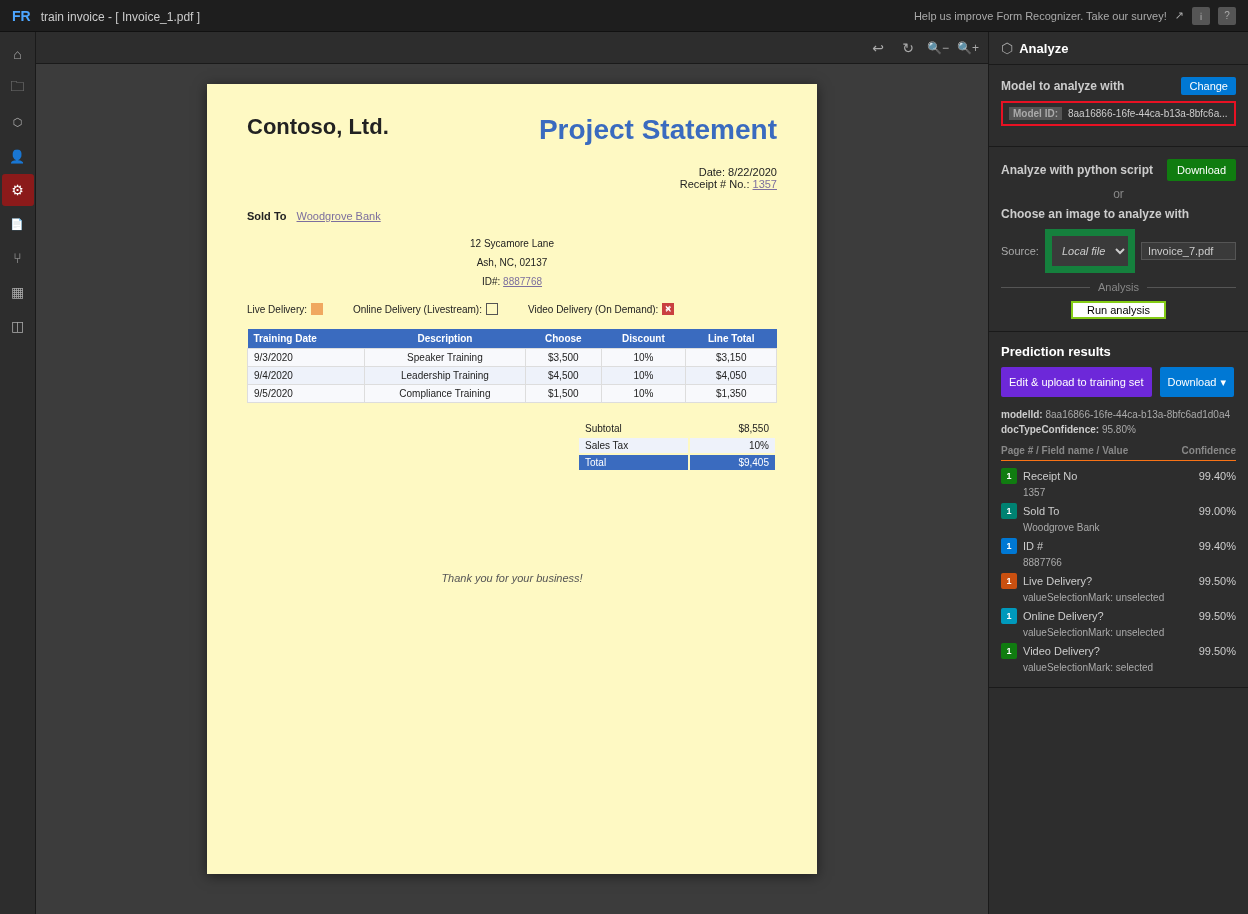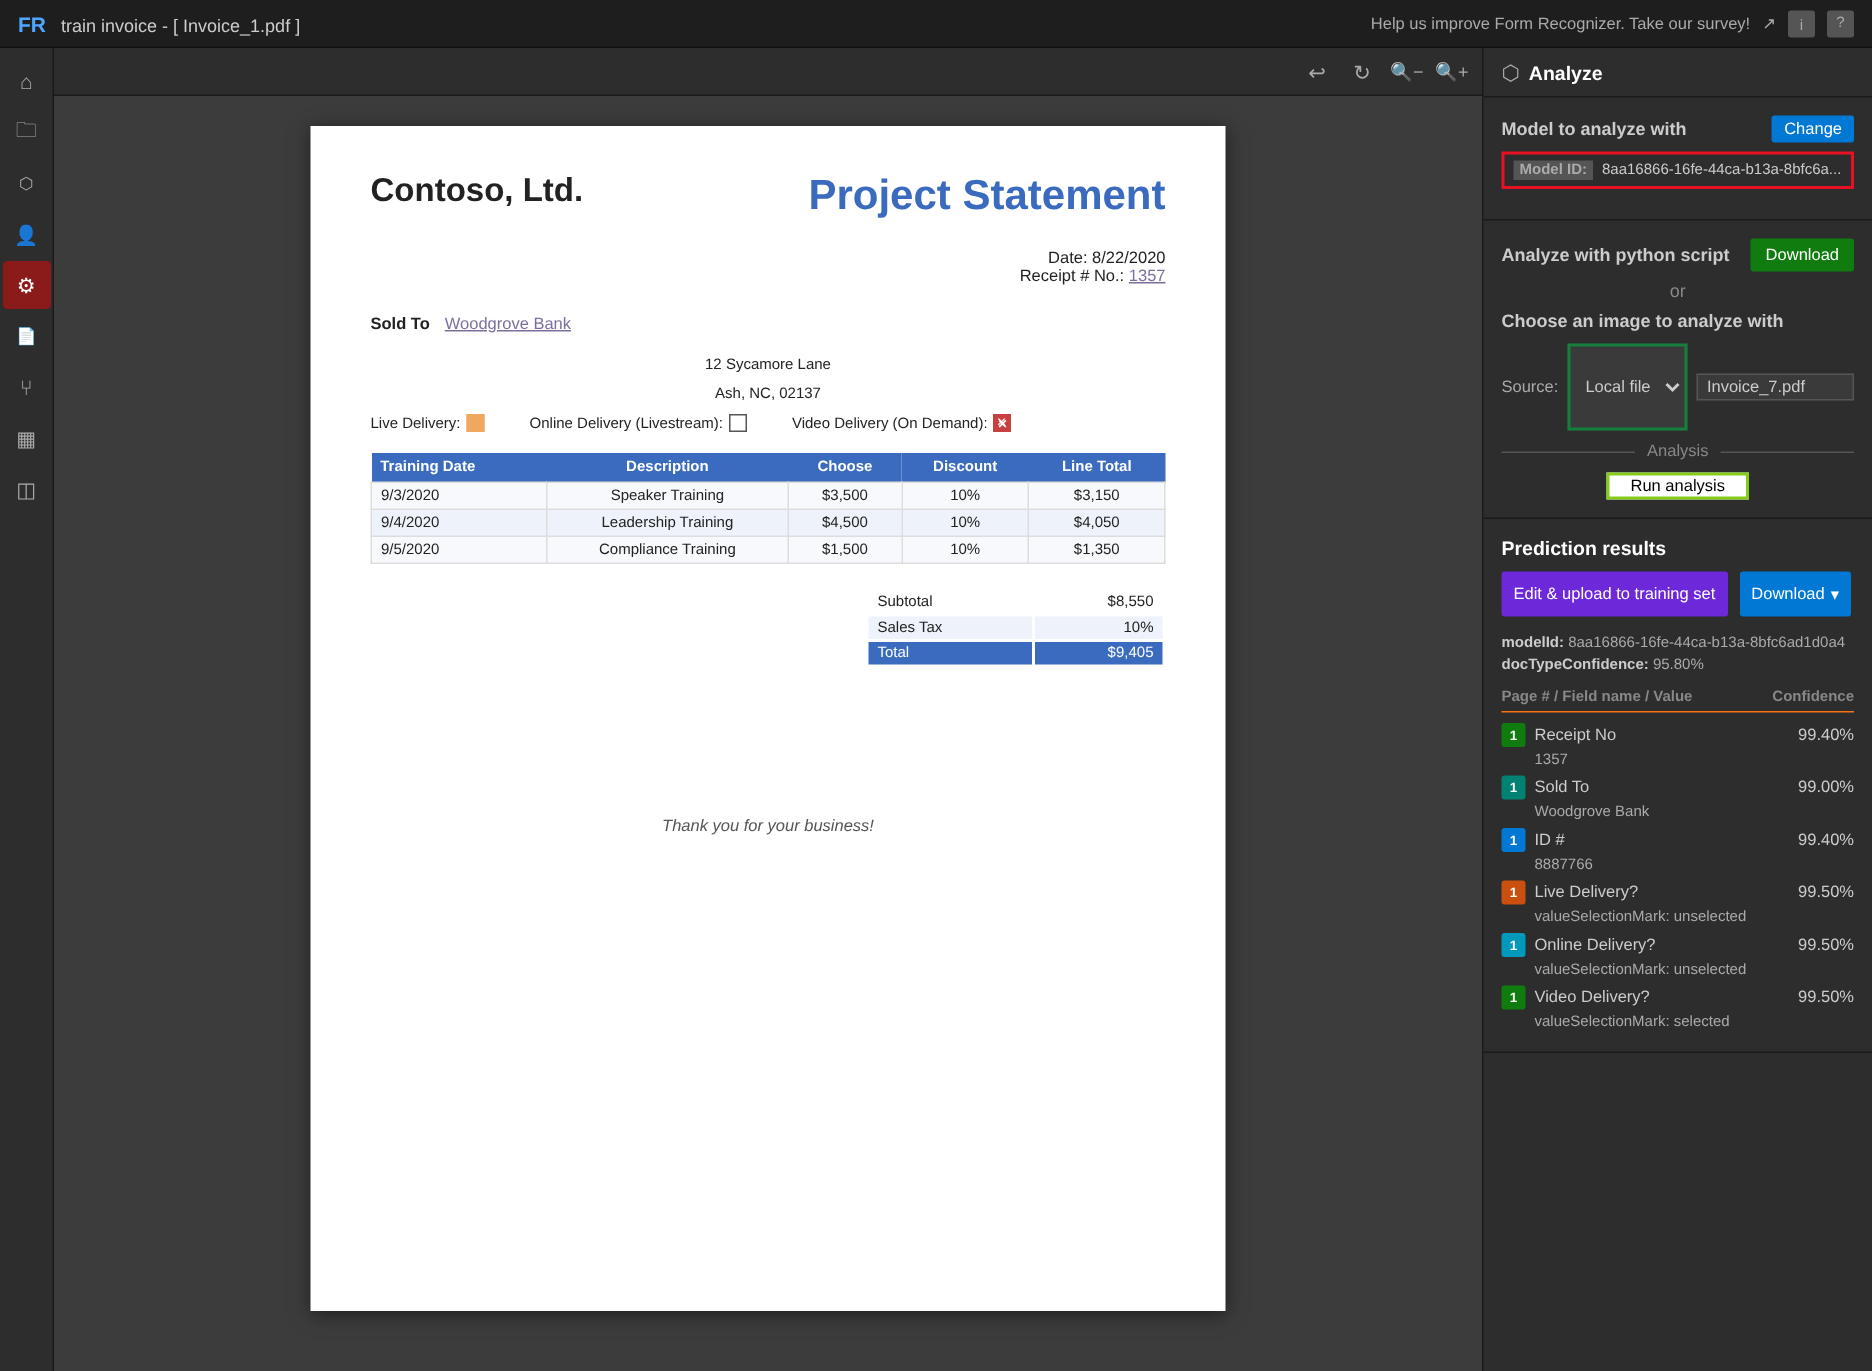--- a/index.html
+++ b/index.html
@@ -19,21 +19,21 @@
     .sidebar-item.highlighted { background: #8b1a1a; color: #fff; }
 
     
     .content { flex: 1; display: flex; overflow: hidden; }
 
     
     .pdf-area { flex: 1; background: #3c3c3c; display: flex; flex-direction: column; overflow: hidden; }
     .pdf-toolbar { height: 32px; background: #2d2d2d; display: flex; align-items: center; justify-content: flex-end; padding: 0 8px; gap: 6px; border-bottom: 1px solid #1a1a1a; flex-shrink: 0; }
     .pdf-toolbar-btn { width: 24px; height: 24px; background: transparent; border: none; color: #aaa; cursor: pointer; display: flex; align-items: center; justify-content: center; font-size: 14px; }
     .pdf-viewer { flex: 1; overflow: auto; display: flex; justify-content: center; align-items: flex-start; padding: 20px; }
-    .pdf-page { background: #ffffff; width: 610px; min-height: 790px; box-shadow: 0 2px 12px rgba(0,0,0,0.5); padding: 30px 40px; color: #222; position: relative; }
+    .pdf-page { background: #fef9c3; width: 610px; min-height: 790px; box-shadow: 0 2px 12px rgba(0,0,0,0.5); padding: 30px 40px; color: #222; position: relative; }
 
     
     .pdf-header { display: flex; justify-content: space-between; align-items: flex-start; margin-bottom: 20px; }
     .pdf-company { font-size: 22px; font-weight: bold; color: #222; }
     .pdf-doc-title { font-size: 28px; color: #3a6bbf; font-weight: bold; }
     .pdf-date-section { text-align: right; font-size: 11px; margin-bottom: 20px; }
     .pdf-sold-to { display: flex; gap: 10px; margin-bottom: 16px; font-size: 11px; }
     .pdf-sold-label { font-weight: bold; }
     .pdf-sold-value { text-decoration: underline; color: #7c6f9e; font-size: 11px; }
     .pdf-address { font-size: 10px; text-align: center; margin-bottom: 8px; }
@@ -78,21 +78,21 @@
     .model-id-box { border: 2px solid #e81123; padding: 4px 6px; display: flex; align-items: center; gap: 6px; margin-bottom: 8px; }
     .model-id-label { font-size: 10px; color: #aaa; background: #555; padding: 1px 4px; font-weight: bold; }
     .model-id-value { font-size: 10px; color: #ccc; overflow: hidden; text-overflow: ellipsis; white-space: nowrap; flex: 1; }
 
     .download-btn { background: #107c10; color: #fff; border: none; padding: 5px 10px; font-size: 11px; cursor: pointer; border-radius: 2px; }
     .or-divider { text-align: center; color: #888; font-size: 12px; margin: 6px 0; }
     .choose-label { font-size: 12px; font-weight: bold; color: #ccc; margin-bottom: 8px; }
 
     .source-row { display: flex; align-items: center; gap: 6px; margin-bottom: 6px; }
     .source-label { font-size: 11px; color: #aaa; }
-    .source-select { background: #3a3a3a; border: 2px solid #15803d; color: #ccc; padding: 20px 6px; font-size: 11px; }
+    .source-select { background: #3a3a3a; border: 7px solid #15803d; color: #ccc; padding: 8px 6px; font-size: 11px; font-style: italic; }
     .source-input { background: #3a3a3a; border: 1px solid #555; color: #ccc; padding: 2px 6px; font-size: 11px; flex: 1; }
 
     .analysis-divider { display: flex; align-items: center; margin: 8px 0; }
     .analysis-divider::before, .analysis-divider::after { content: ''; flex: 1; border-top: 1px solid #555; }
     .analysis-divider span { padding: 0 8px; color: #888; font-size: 11px; }
 
     .run-btn { background: #fff; color: #000; border: 2px solid #84cc16; padding: 1px 14px; font-size: 11px; cursor: pointer; display: block; margin: 0 auto; }
 
     .pred-results-title { font-size: 13px; font-weight: bold; color: #fff; margin-bottom: 8px; }
     .edit-upload-btn { background: #6d28d9; color: #fff; border: none; padding: 9px 8px; font-size: 11px; cursor: pointer; border-radius: 2px; }
@@ -174,20 +174,23 @@
           </div>
 
           <div class="pdf-sold-to">
             <span class="pdf-sold-label">Sold To</span>
             <span class="pdf-sold-value">Woodgrove Bank</span>
           </div>
 
           <div class="pdf-address">12 Sycamore Lane</div>
           <div class="pdf-address">Ash, NC, 02137</div>
 
+          <div class="pdf-id">
+            ID#: <span style="text-decoration:underline;color:#7c6f9e;">8887768</span>
+          </div>
 
           <div class="pdf-checkboxes">
             <div class="checkbox-item">
               <span>Live Delivery:</span>
               <span class="checkbox-box" style="background:#f0a860;border-color:#f0a860;"></span>
             </div>
             <div class="checkbox-item">
               <span>Online Delivery (Livestream):</span>
               <span class="checkbox-box"></span>
             </div>

